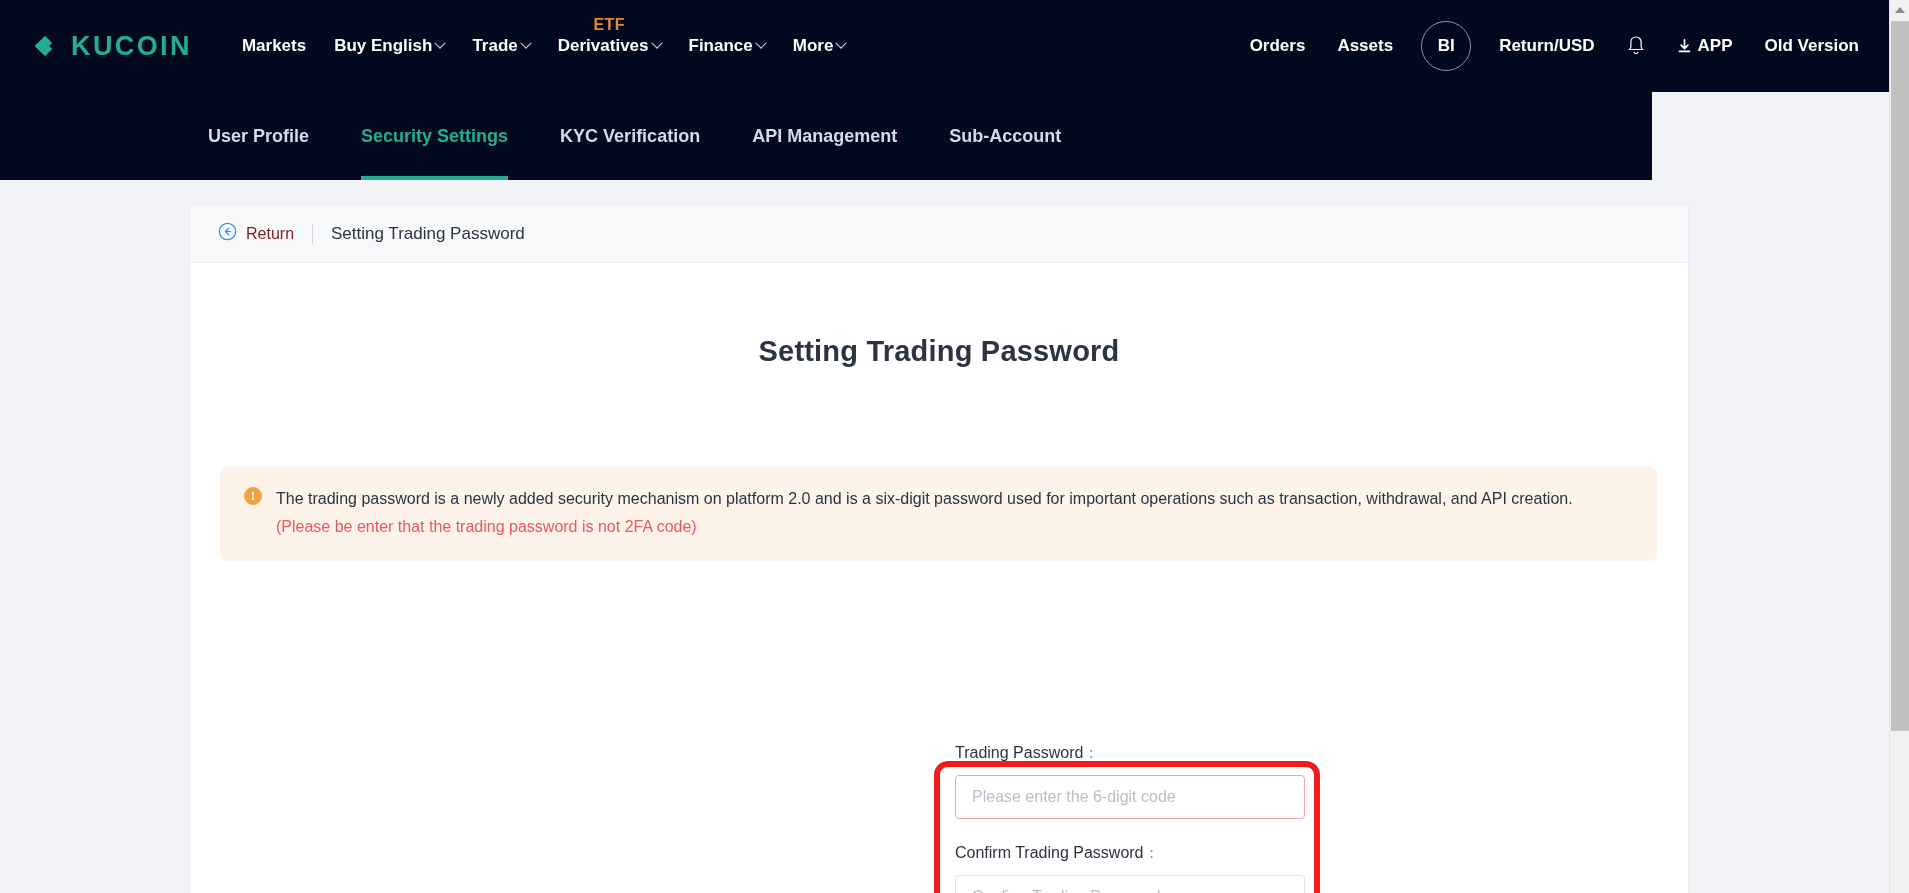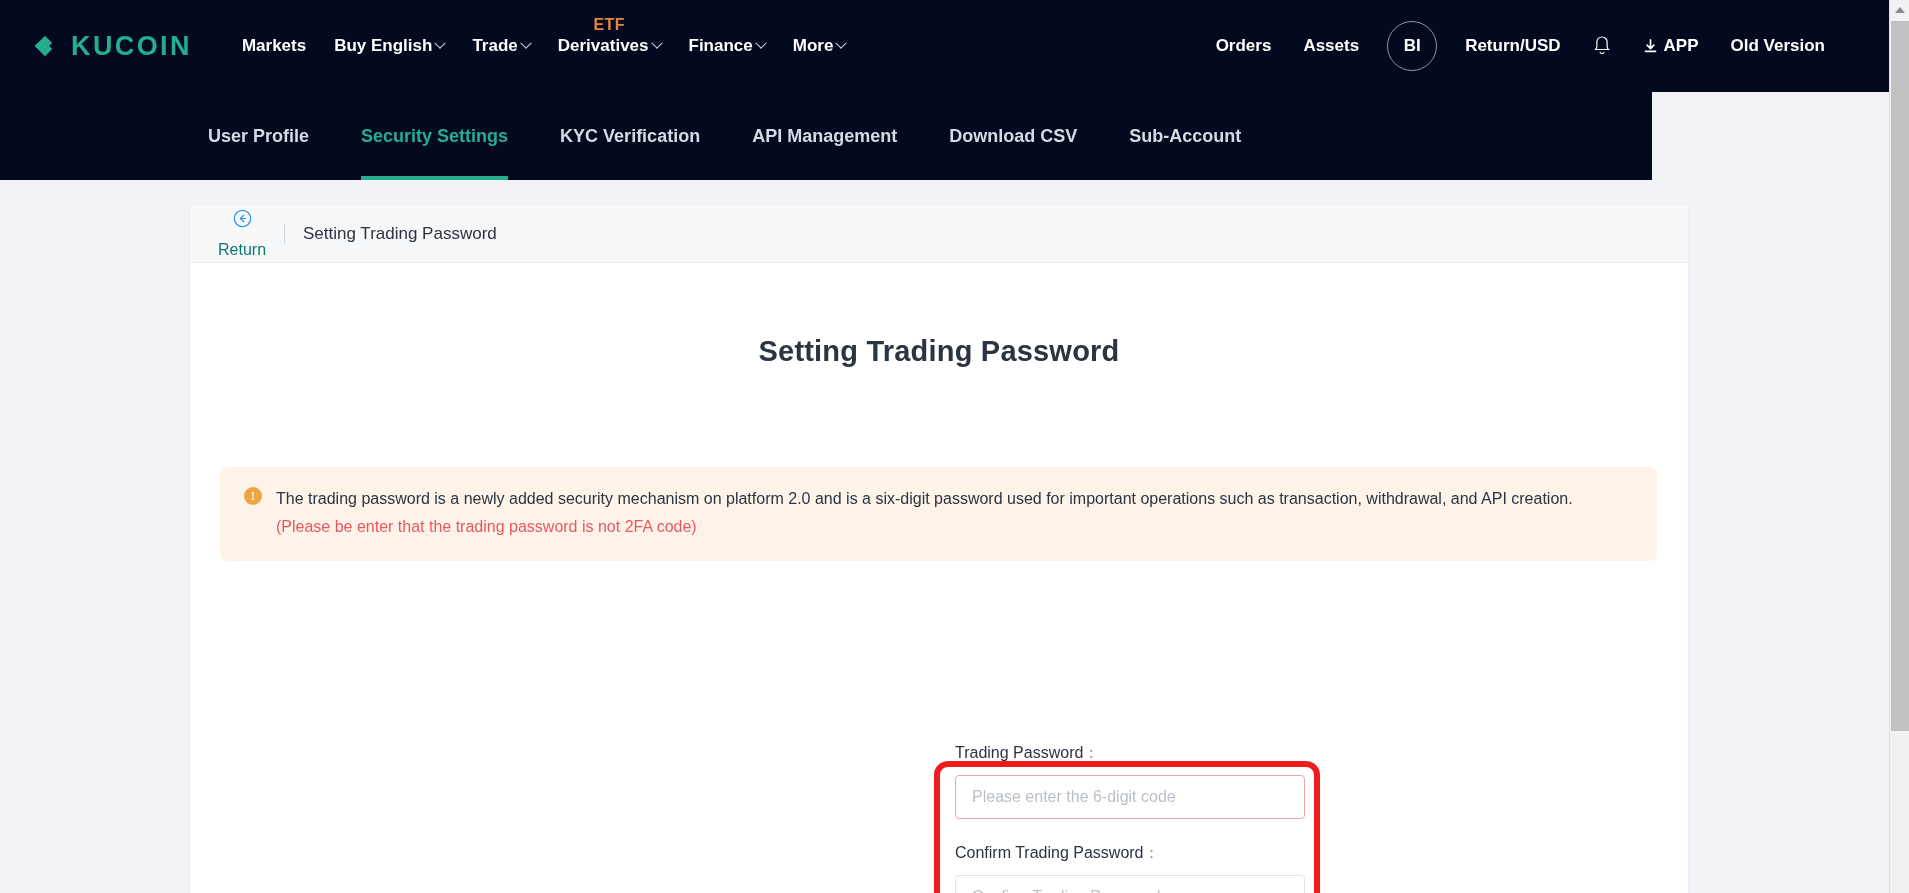--- a/index.html
+++ b/index.html
@@ -50,21 +50,21 @@
   .chev {
     display: inline-block; width: 8px; height: 8px;
     border-right: 1.6px solid #cfd3dd; border-bottom: 1.6px solid #cfd3dd;
     transform: rotate(45deg) translate(-2px,-2px);
   }
   .etf-badge {
     position: absolute; top: -20px; left: 50%; transform: translateX(-50%);
     color: #e8873a; font-size: 16px; font-weight: 600; letter-spacing: .4px;
   }
   .header-right {
-    margin-left: auto; display: flex; align-items: center; gap: 0px; padding-right: 48px;
+    margin-left: auto; display: flex; align-items: center; gap: 0px; padding-right: 14px;
   }
   .hr-item {
     color: #fff; font-size: 17px; font-weight: 600; padding: 0 16px; cursor: pointer;
     white-space: nowrap; display: flex; align-items: center; gap: 6px;
   }
   .avatar {
     width: 50px; height: 50px; border-radius: 50%; border: 1.5px solid #8f95a6;
     display: flex; align-items: center; justify-content: center;
     color: #fff; font-size: 17px; font-weight: 600; margin: 0 12px; cursor: pointer;
   }
@@ -94,22 +94,22 @@
   }
   .card {
     position: absolute; top: 25px; left: 190px; width: 1498px; height: 690px;
     background: #ffffff; box-shadow: 0 1px 3px rgba(20,30,60,.06);
   }
   .crumb-bar {
     height: 58px; background: #f7f8fa; border-bottom: 1px solid #eef0f3;
     display: flex; align-items: center; padding-left: 28px; gap: 0px;
   }
   .return-link {
-    display: flex; align-items: center; gap: 9px; color: #0f766e;
-    font-size: 16px; cursor: pointer; flex-direction: column;
+    display: flex; align-items: center; gap: 9px; color: #7f1d1d;
+    font-size: 16px; cursor: pointer;
   }
   .crumb-sep { width: 1px; height: 20px; background: #cfd4dd; margin: 0 18px; }
   .crumb-title { color: #2b3441; font-size: 17px; }
 
   .page-title {
     text-align: center; color: #2b3441; font-size: 29px; margin-top: 72px;
     letter-spacing: .2px;
   }
 
   .notice {
@@ -223,23 +223,20 @@
     <div class="tab active">
       <span>Security Settings</span>
     </div>
     <div class="tab">
       <span>KYC Verification</span>
     </div>
     <div class="tab">
       <span>API Management</span>
     </div>
     <div class="tab">
-      <span>Download CSV</span>
-    </div>
-    <div class="tab">
       <span>Sub-Account</span>
     </div>
   </div>
 
   <div class="body-area">
     <div class="card">
 
       <div class="crumb-bar">
         <div class="return-link">
           <span>

